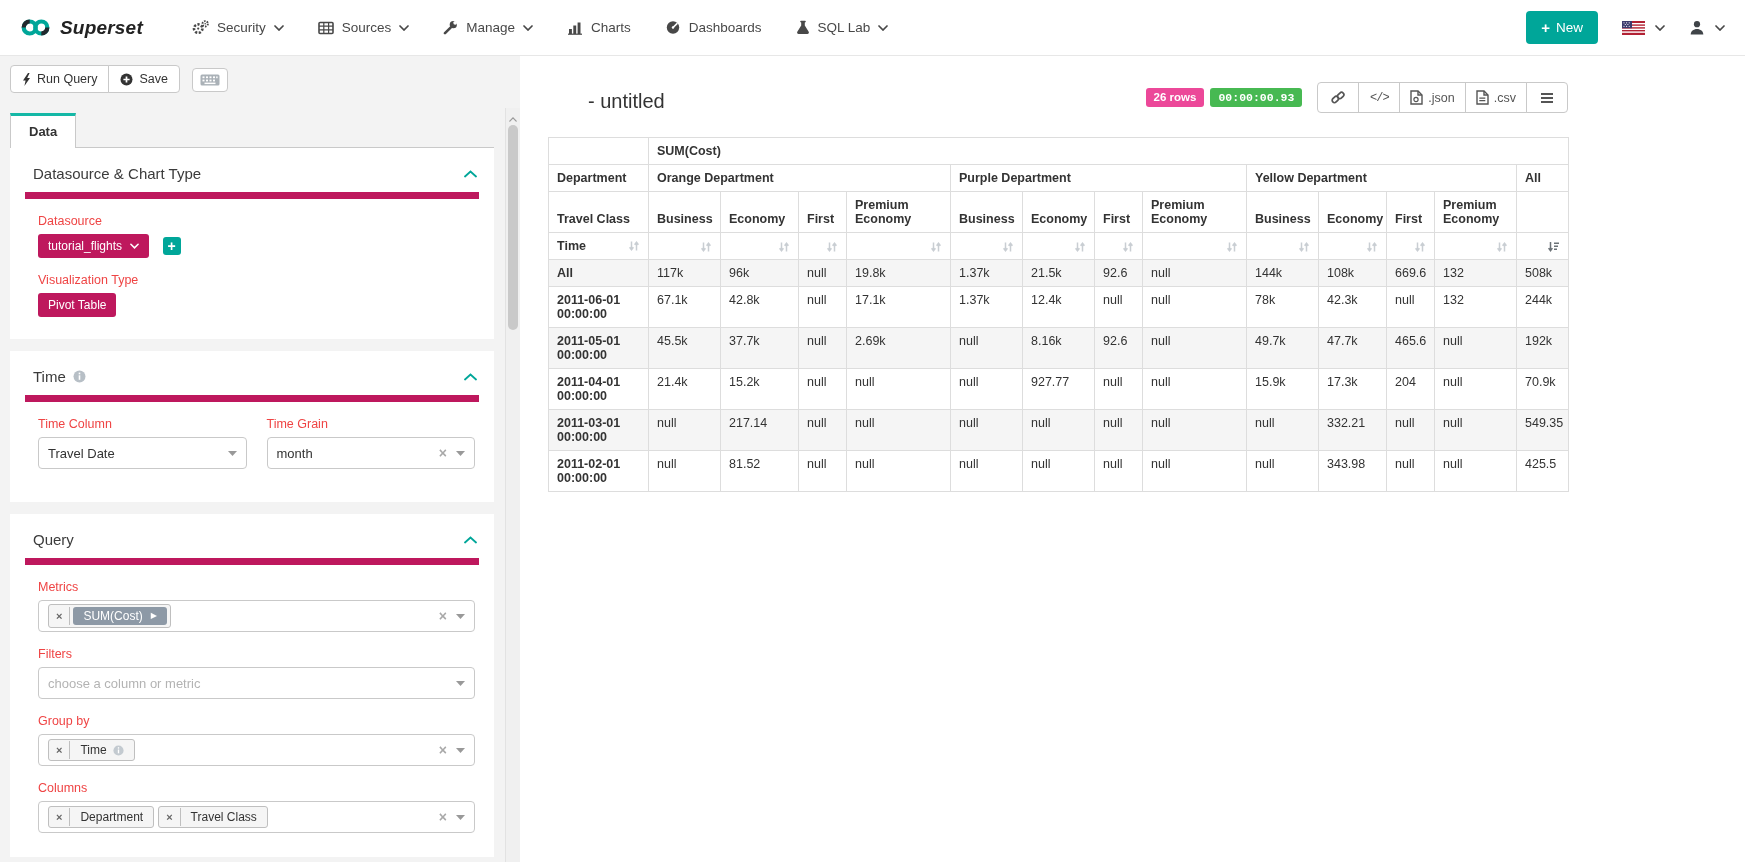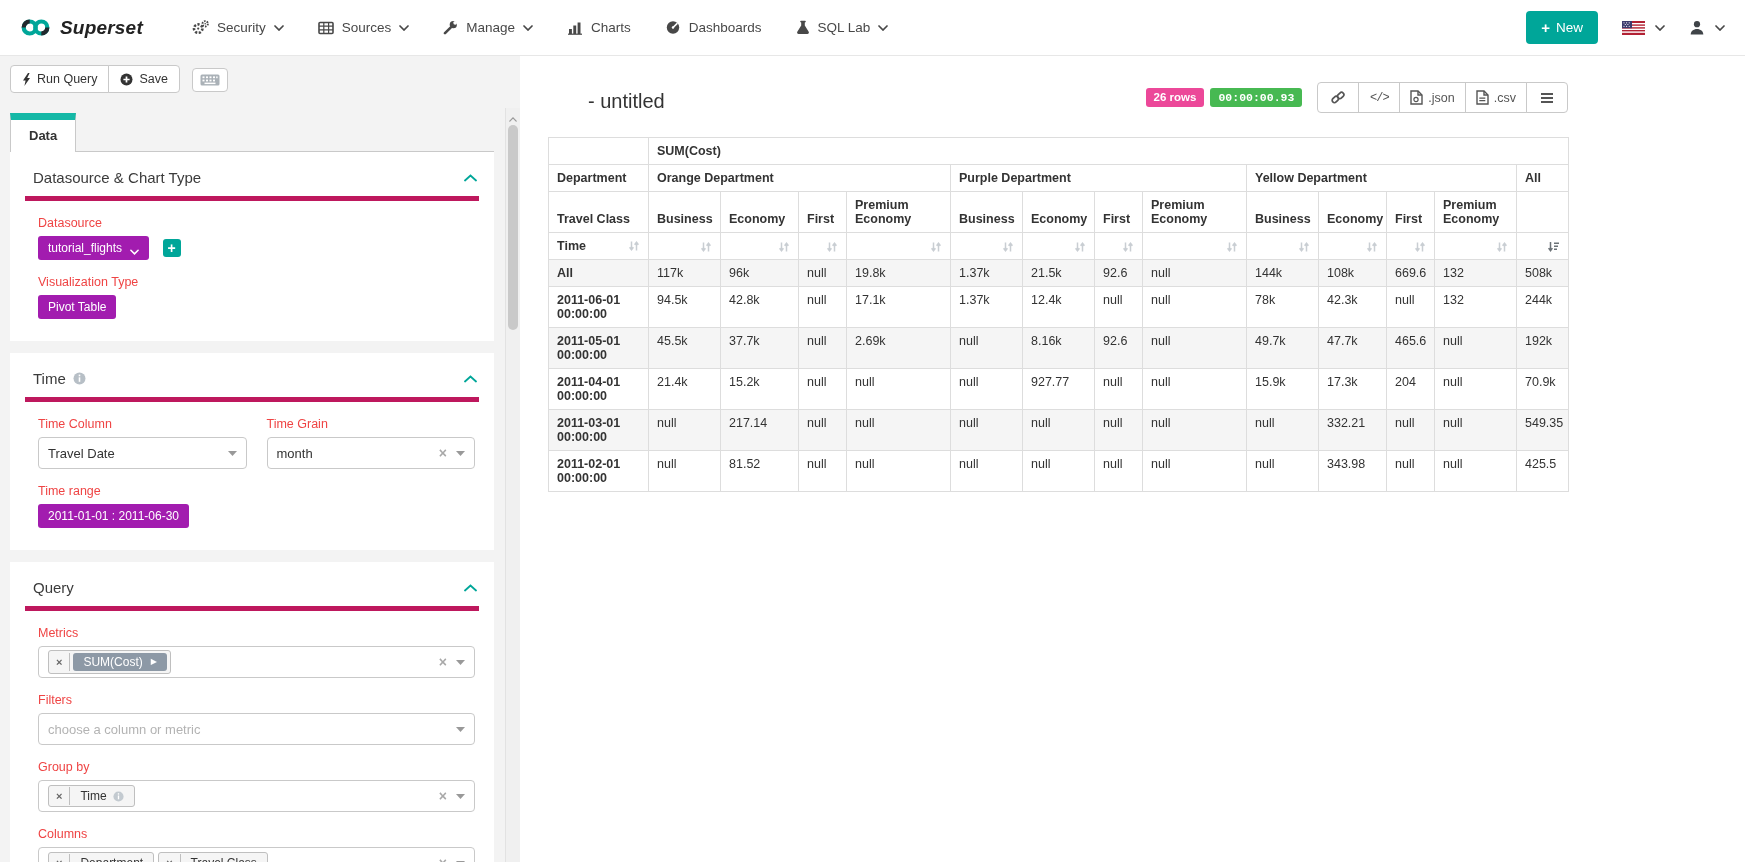--- a/index.html
+++ b/index.html
@@ -55,36 +55,36 @@
     align-items:center; gap:6px; cursor:pointer; font-family:inherit;
   }
   .btn-group .btn:first-child { border-radius:4px 0 0 4px; }
   .btn-group .btn:last-child { border-radius:0 4px 4px 0; margin-left:-1px; }
   .btn-kbd { border-radius:4px; margin-left:8px; padding:5px 7px; }
 
   
   .tabs { margin-top:19px; border-bottom:1px solid #c9c9c9; padding-left:0; }
   .tab {
     display:inline-block; background:#fff; border:1px solid #c9c9c9; border-bottom:none;
-    border-top:7px solid #14b8a6; padding:8px 18px 9px; font-weight:bold;
+    border-top:3px solid #14b8a6; padding:8px 18px 9px; font-weight:bold;
     font-size:13px; color:#333; position:relative; top:1px; cursor:pointer;
   }
   .card { background:#fff; padding:17px 15px 18px; margin-bottom:12px; }
   .sec-h {
     display:flex; justify-content:space-between; align-items:center;
     font-size:15px; color:#3b3b3b; padding:0 2px 10px 8px;
-    border-bottom:5px solid #be185d; margin-bottom:15px;
+    border-bottom:7px solid #be185d; margin-bottom:15px;
   }
   .sec-title { display:flex; align-items:center; gap:7px; }
   .sec-body { padding-left:13px; padding-right:4px; }
   .field { margin-bottom:15px; }
   .field-label { font-size:12.5px; color:#ef4444; margin-bottom:6px; }
   .chip {
-    background:#a21caf; color:#fff; font-size:12px; padding:5px 10px;
-    border-radius:3px; display:inline-flex; align-items:flex-end; gap:8px; cursor:pointer;
+    background:#be185d; color:#fff; font-size:12px; padding:5px 10px;
+    border-radius:3px; display:inline-flex; align-items:center; gap:8px; cursor:pointer;
   }
   .plus-sq {
     width:18px; height:18px; background:#00a699; border-radius:3px; color:#fff;
     display:inline-flex; align-items:center; justify-content:center;
     font-size:14px; font-weight:bold; margin-left:9px; cursor:pointer; vertical-align:middle;
   }
   .two-col { display:flex; gap:20px; }
   .two-col .field { width:222px; }
   .select {
     border:1px solid #c9c9c9; border-radius:4px; background:#fff;
@@ -367,26 +367,20 @@
             <div class="select">
               <span>month</span>
               <span class="adorn">
                 <span class="x">×</span>
                 <svg class="i" width="9" height="5" viewBox="0 0 9 5">
                   <path d="M0 0h9L4.5 5z" fill="#999"></path>
                 </svg>
               </span>
             </div>
           </div>
-        </div>
-        <div class="field" style="margin-bottom:4px;">
-          <div class="field-label">Time range</div>
-          <span class="chip">
-            <span>2011-01-01 : 2011-06-30</span>
-          </span>
         </div>
       </div>
     </div>
 
     <div class="card" style="margin-bottom:0;">
       <div class="sec-h">
         <span class="sec-title">Query</span>
         <svg class="i" width="13" height="8" viewBox="0 0 13 8">
           <path d="M1 6.5l5.5-5 5.5 5" fill="none" stroke="#00a699" stroke-width="1.8" stroke-linecap="round"></path>
         </svg>
@@ -708,21 +702,21 @@
             <td>92.6</td>
             <td>null</td>
             <td>144k</td>
             <td>108k</td>
             <td>669.6</td>
             <td>132</td>
             <td>508k</td>
           </tr>
           <tr>
             <th>2011-06-01 00:00:00</th>
-            <td>94.5k</td>
+            <td>67.1k</td>
             <td>42.8k</td>
             <td>null</td>
             <td>17.1k</td>
             <td>1.37k</td>
             <td>12.4k</td>
             <td>null</td>
             <td>null</td>
             <td>78k</td>
             <td>42.3k</td>
             <td>null</td>

